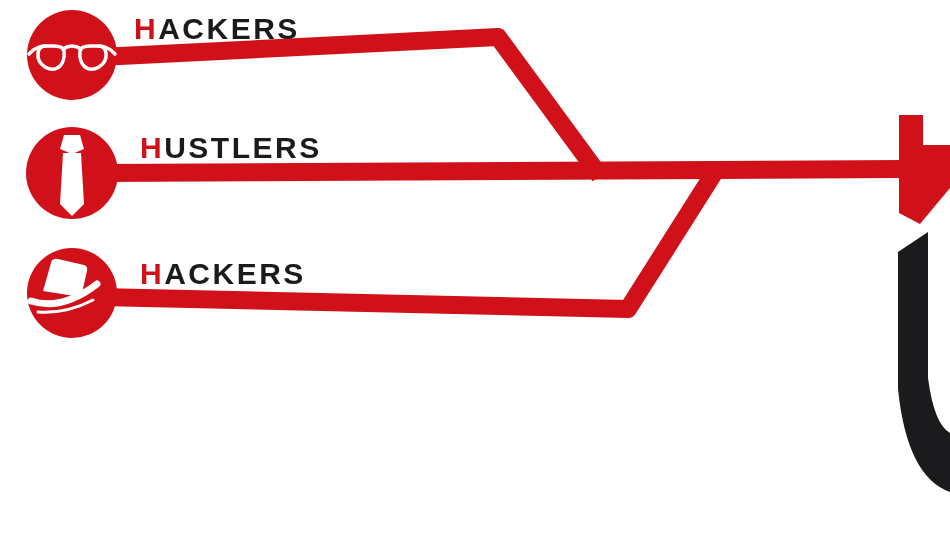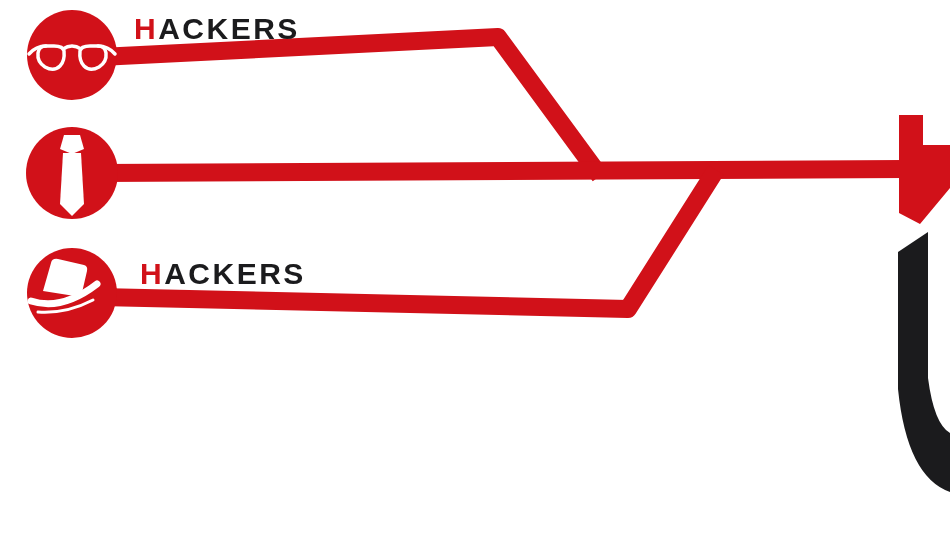--- a/index.html
+++ b/index.html
@@ -70,17 +70,20 @@
 
     <g>
       <polygon class="red-fill" points="899,115 923,115 923,145 950,145 950,188 920,224 899,213"></polygon>
       <path class="ink-fill" d="M 898 252 L 928 232 L 928 378 Q 934 424 950 433 L 950 492 Q 907 477 898 389 Z"></path>
     </g>
   </svg>
 
   <div class="label label-hackers">
     <span class="lead">H</span><span>ACKERS</span>
   </div>
+  <div class="label label-hustlers">
+    <span class="lead">H</span><span>USTLERS</span>
+  </div>
   <div class="label label-hipsters">
     <span class="lead">H</span><span>ACKERS</span>
   </div>
 
 </div>
 
 </body></html>

